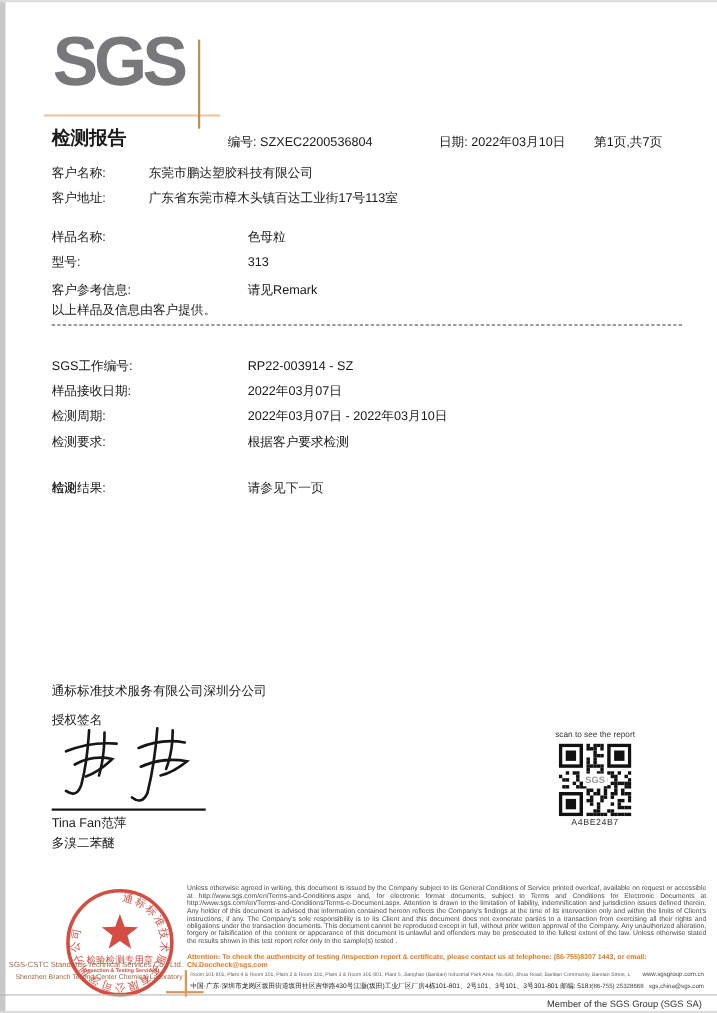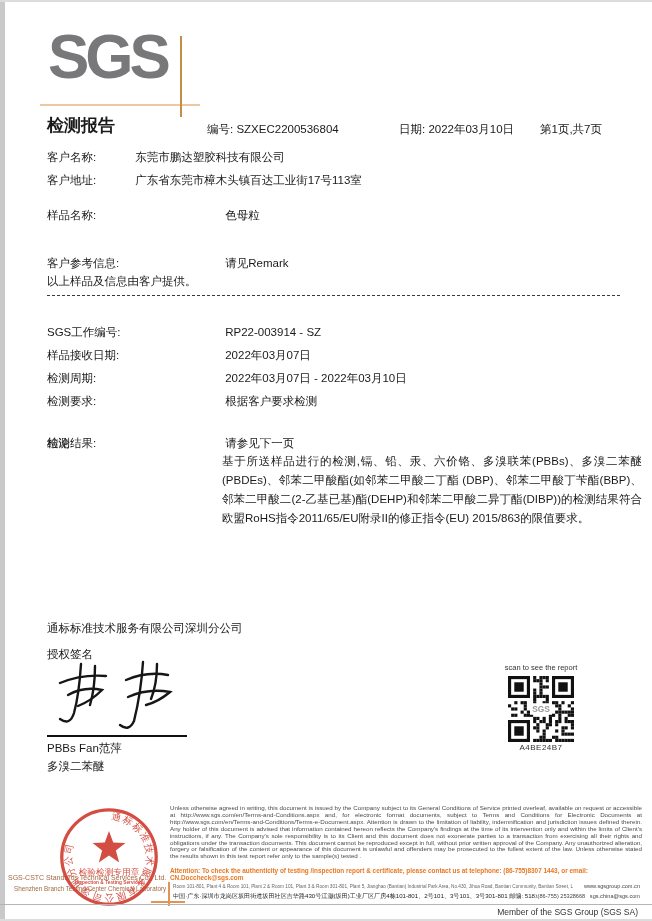--- a/index.html
+++ b/index.html
@@ -86,20 +86,24 @@
   </div>
   <div class="row" style="top:173px">
     <span class="lab lab-sm">客户地址:</span>
     <span>广东省东莞市樟木头镇百达工业街17号113室</span>
   </div>
 
   <div class="row" style="top:208px">
     <span class="lab lab-lg">样品名称:</span>
     <span>色母粒</span>
   </div>
+  <div class="row" style="top:231px">
+    <span class="lab lab-lg">型号:</span>
+    <span>313</span>
+  </div>
   <div class="row" style="top:256px">
     <span class="lab lab-lg">客户参考信息:</span>
     <span>请见Remark</span>
   </div>
   <div class="row" style="top:274px">以上样品及信息由客户提供。</div>
 
   <div class="dashed-sep"></div>
 
   <div class="row" style="top:325px">
     <span class="lab lab-lg">SGS工作编号:</span>
@@ -116,38 +120,37 @@
   <div class="row" style="top:394px">
     <span class="lab lab-lg">检测要求:</span>
     <span>根据客户要求检测</span>
   </div>
   <div class="row" style="top:436px">
     <span class="lab lab-lg">检测结果:</span>
     <span>请参见下一页</span>
   </div>
 
   <div class="concl-lab">结论:</div>
-  <div class="concl-text">基于所送样品进行的检测,镉、铅、汞、六价铬、多溴联苯(PBBs)、多溴二苯醚(PBDEs)、邻苯二甲酸酯(如邻苯二甲酸二丁酯 (DBP)、邻苯二甲酸丁苄酯(BBP)、邻苯二甲酸二(2-乙基已基)酯(DEHP)和邻苯二甲酸二异丁酯(DIBP))的检测结果符合欧盟RoHS指令2011/65/EU附录II的修正指令(EU) 2015/863的限值要求。</div>
 
   <div class="sig-company">通标标准技术服务有限公司深圳分公司</div>
   <div class="sig-auth">授权签名</div>
   <svg class="sig-svg" width="150" height="82" viewBox="0 0 150 82">
     <g fill="none" stroke="#161616" stroke-width="2.4" stroke-linecap="round">
       <path d="M10 28 Q32 19 56 21"></path>
       <path d="M31 9 Q29 40 24 58 Q20 71 10 64"></path>
       <path d="M45 11 Q45 33 40 50"></path>
       <path d="M18 40 Q34 31 52 35 Q41 46 28 51"></path>
       <path d="M76 25 Q97 16 118 20"></path>
       <path d="M93 7 Q91 38 84 66 Q79 77 70 70"></path>
       <path d="M107 9 Q107 29 101 44"></path>
       <path d="M78 42 Q98 33 120 37 Q108 47 96 50"></path>
     </g>
   </svg>
   <div class="sig-line"></div>
-  <div class="sig-name">PBBs Fan范萍</div>
+  <div class="sig-name">Tina Fan范萍</div>
   <div class="sig-role">多溴二苯醚</div>
 
   <div class="qr-wrap">
     <div class="qr-cap-top">scan to see the report</div>
     <svg id="qr-svg" width="66" height="66" viewBox="0 0 63 63" style="display:block;margin:0 auto;background:#fff">
       <g fill="#111">
         <rect x="0" y="0" width="21" height="21"></rect>
           <rect x="42" y="0" width="21" height="21"></rect>
           <rect x="0" y="42" width="21" height="21"></rect>
       </g>

